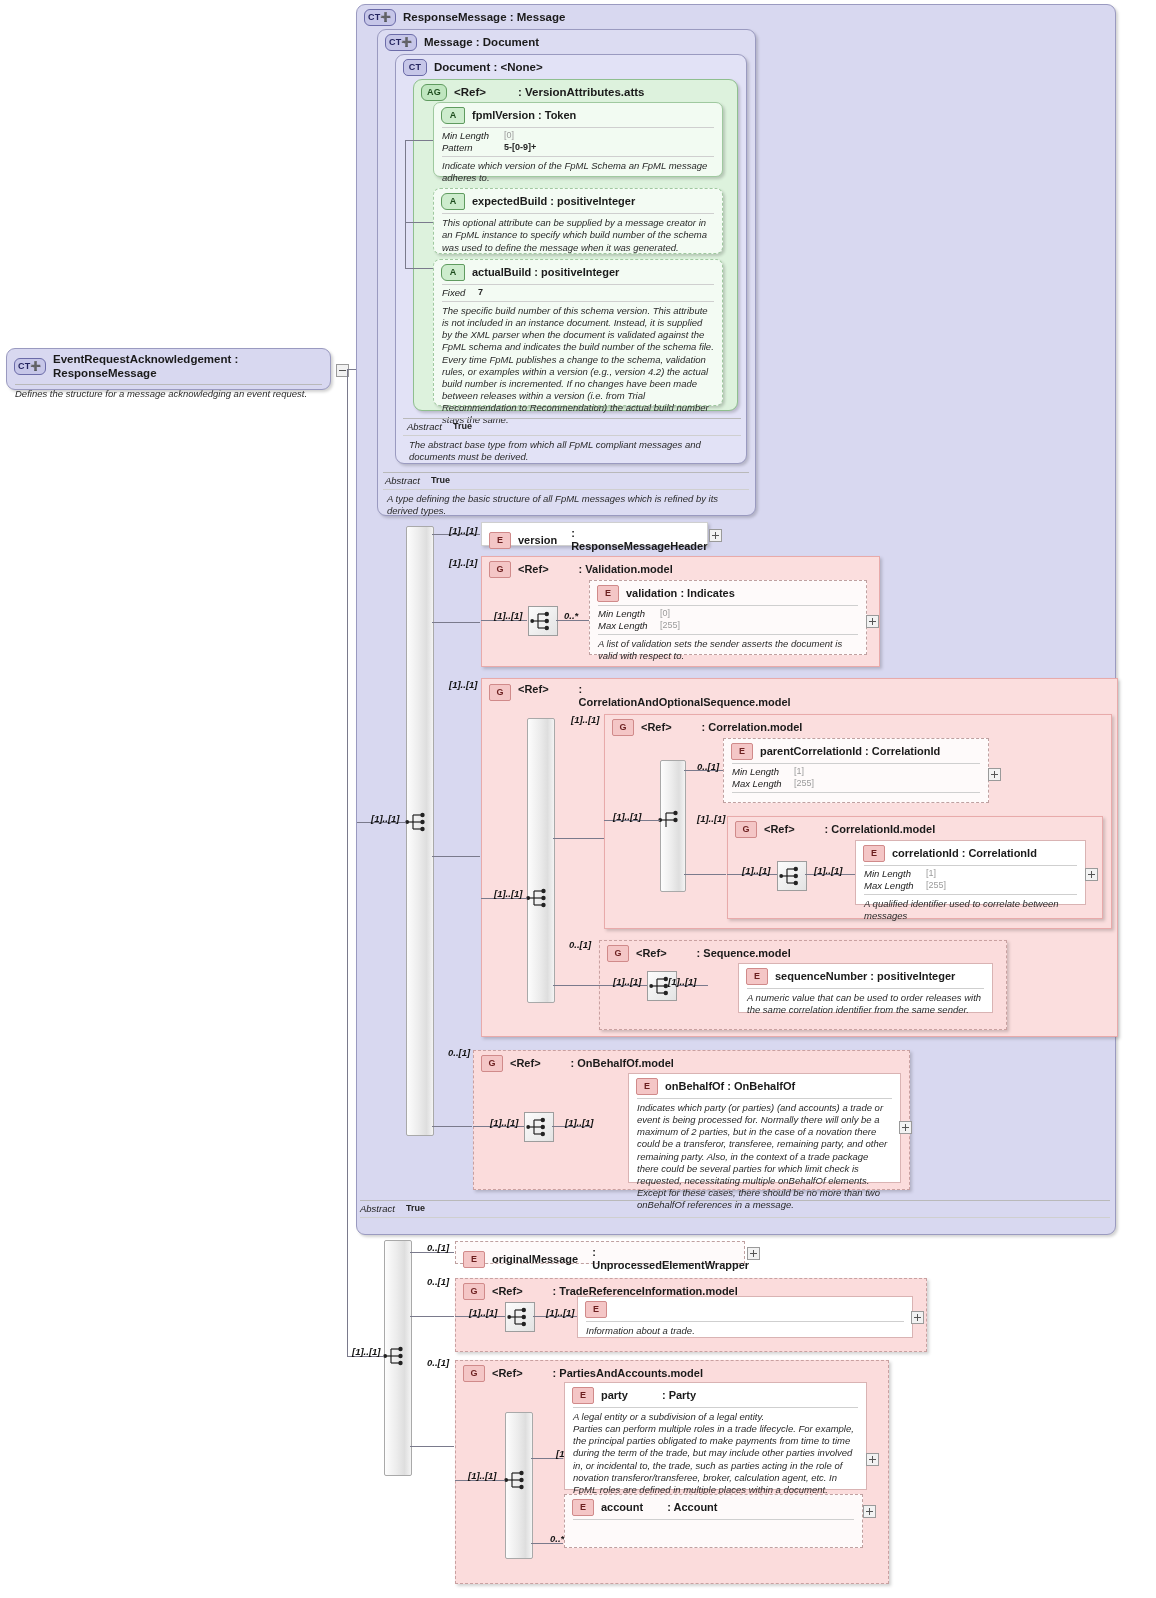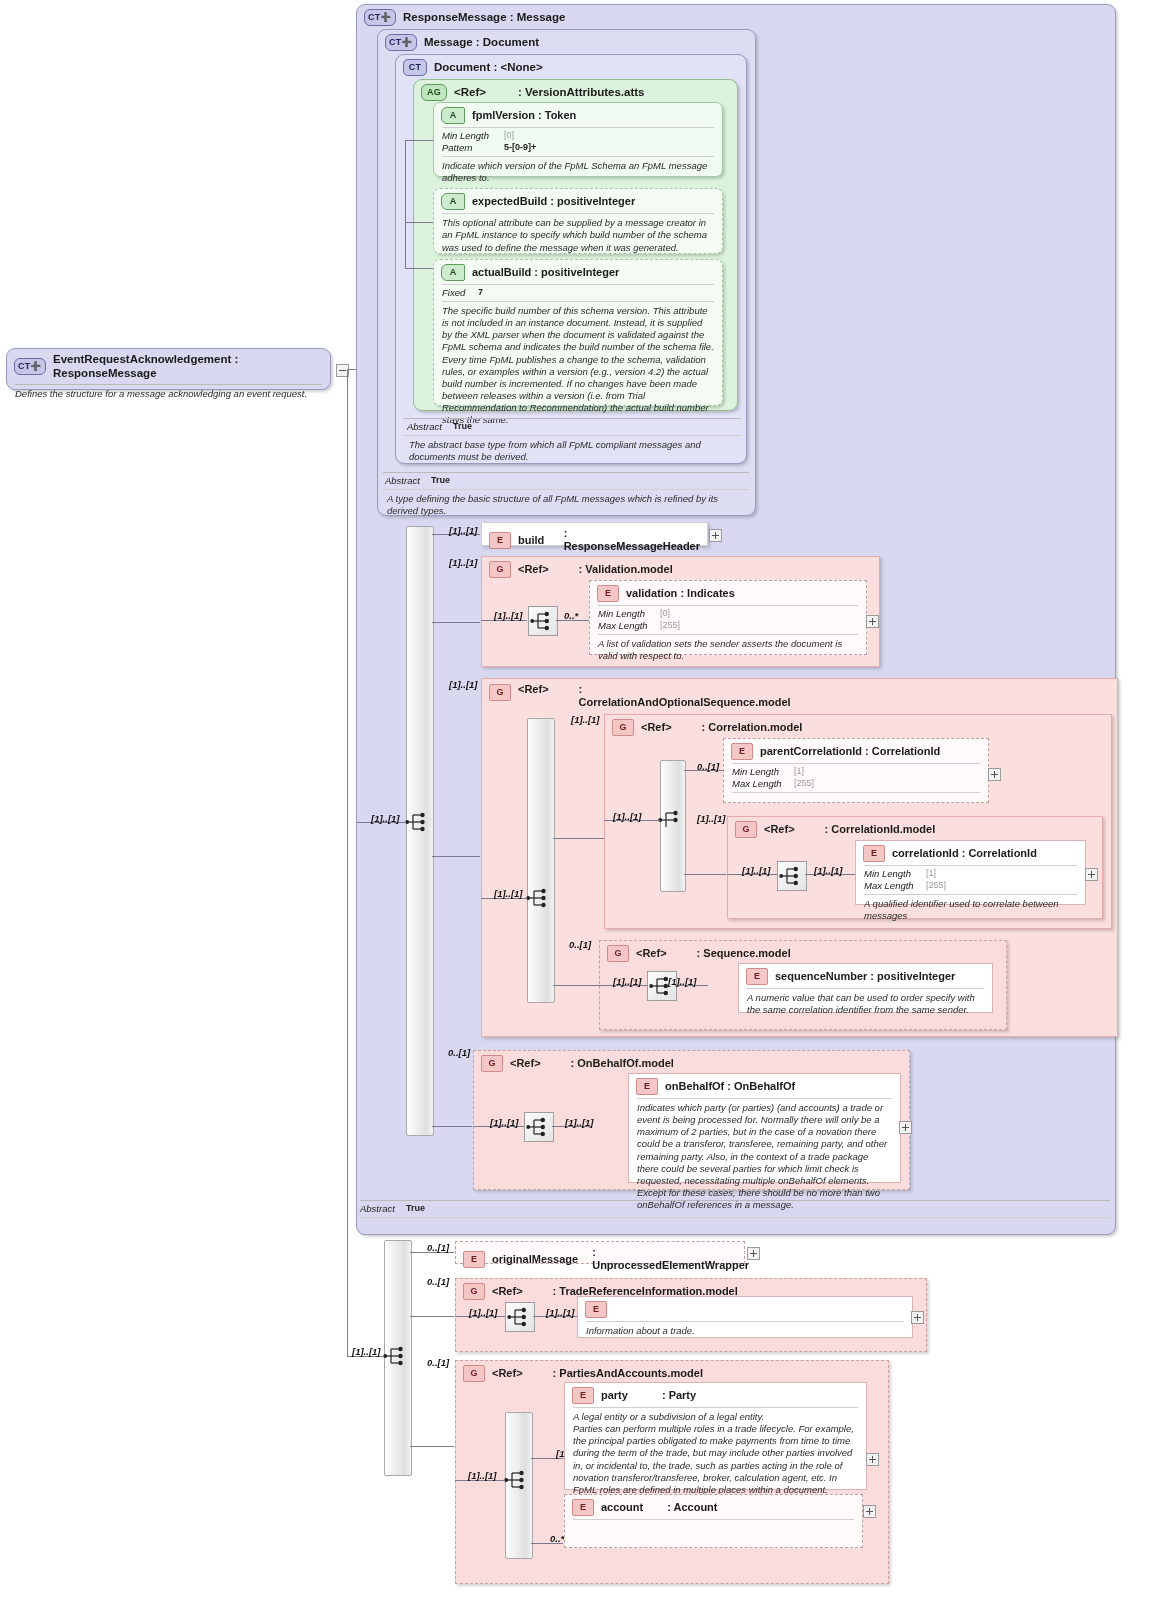--- a/index.html
+++ b/index.html
@@ -246,21 +246,21 @@
   <div class="hline" style="left:432px;top:622px;width:48px;"></div>
   <div class="hline" style="left:432px;top:856px;width:48px;"></div>
   <div class="hline" style="left:432px;top:1126px;width:40px;"></div>
 
   <div class="card" style="left:449px;top:525px;">[1]..[1]</div>
   <div class="abs whitebox shadow" style="left:481px;top:522px;width:227px;height:24px;">
     <div class="hdr small">
       <span class="badge e">
         <span>E</span>
       </span>
-      <span>build</span>
+      <span>version</span>
       <span style="width:14px;"></span>
       <span>: ResponseMessageHeader</span>
     </div>
   </div>
   <div class="expand" style="left:709px;top:529px;"></div>
 
   <div class="card" style="left:449px;top:557px;">[1]..[1]</div>
   <div class="abs gmodel shadow" style="left:481px;top:556px;width:399px;height:111px;">
     <div class="hdr small">
       <span class="badge g">
@@ -464,21 +464,21 @@
   <div class="hline" style="left:675px;top:985px;width:33px;"></div>
   <div class="card" style="left:668px;top:976px;">[1]..[1]</div>
   <div class="abs ebox" style="left:738px;top:963px;width:255px;height:50px;">
     <div class="hdr small">
       <span class="badge e">
         <span>E</span>
       </span>
       <span>sequenceNumber : positiveInteger</span>
     </div>
     <div class="sep"></div>
-    <div class="doc">A numeric value that can be used to order specify with the same correlation identifier from the same sender.</div>
+    <div class="doc">A numeric value that can be used to order releases with the same correlation identifier from the same sender.</div>
   </div>
 
   <div class="card" style="left:448px;top:1047px;">0..[1]</div>
   <div class="abs gmodel dashed shadow" style="left:473px;top:1050px;width:437px;height:140px;">
     <div class="hdr small">
       <span class="badge g">
         <span>G</span>
       </span>
       <span>&lt;Ref&gt;</span>
       <span style="width:16px;"></span>

